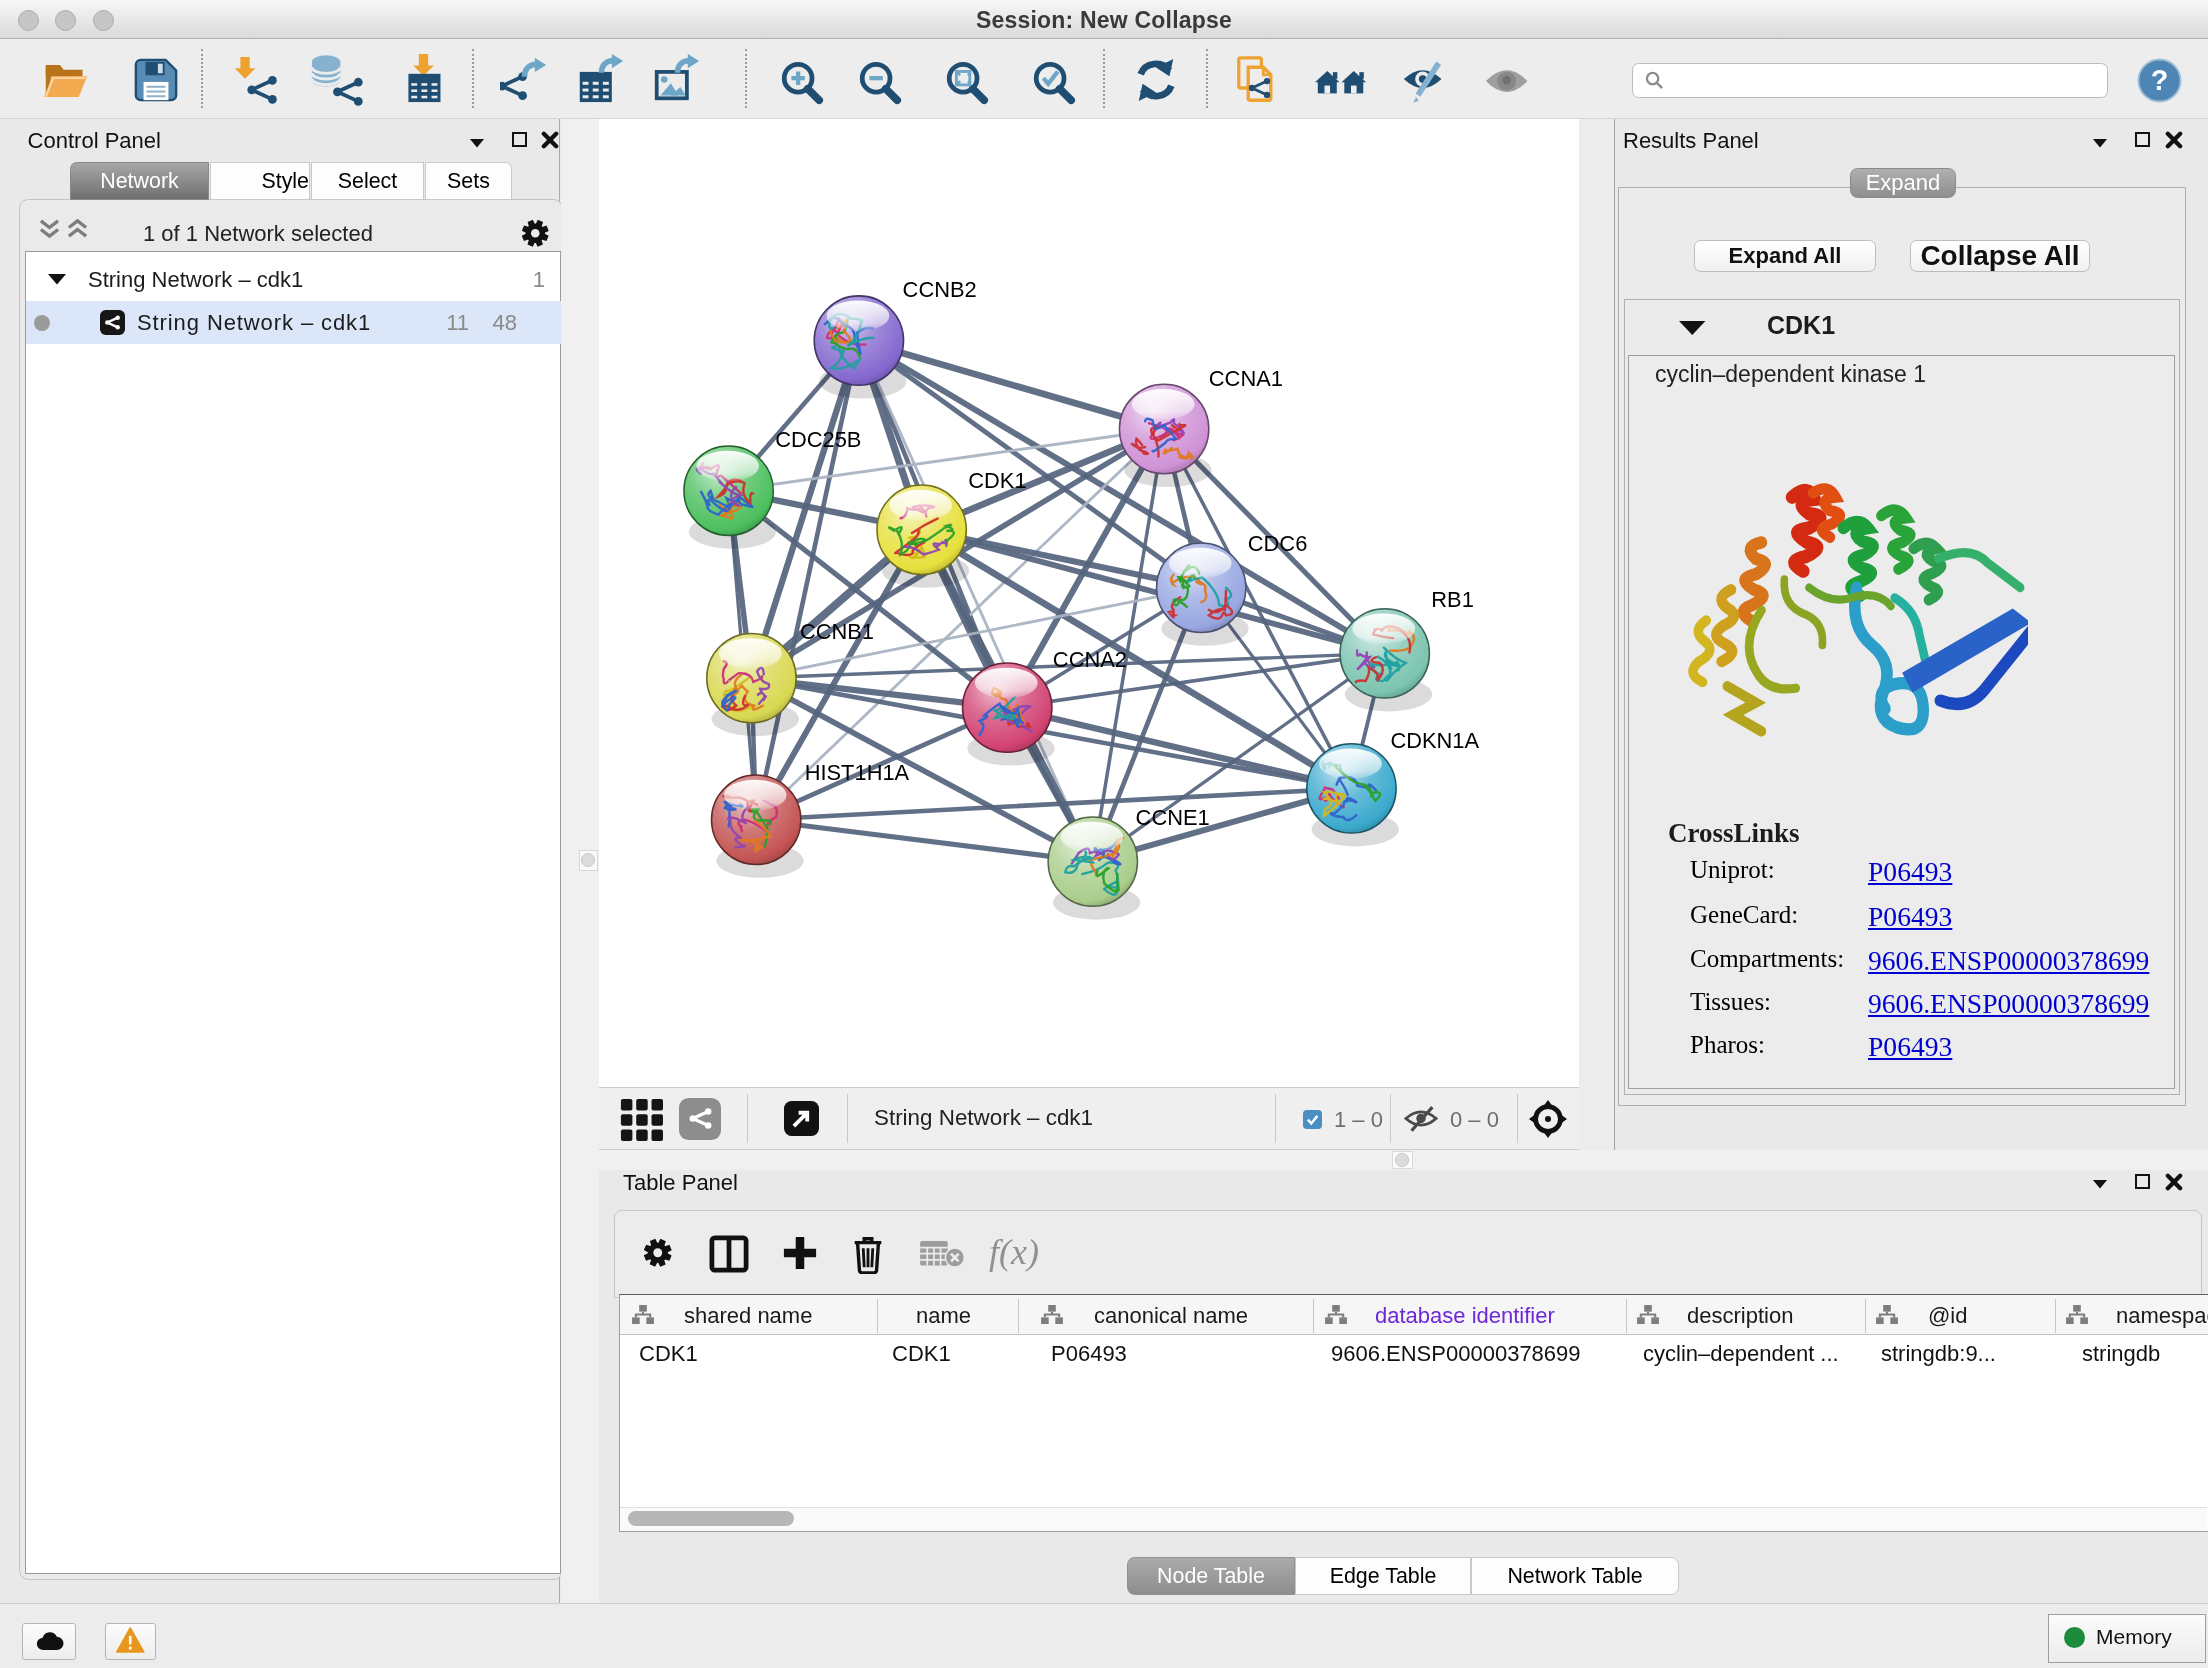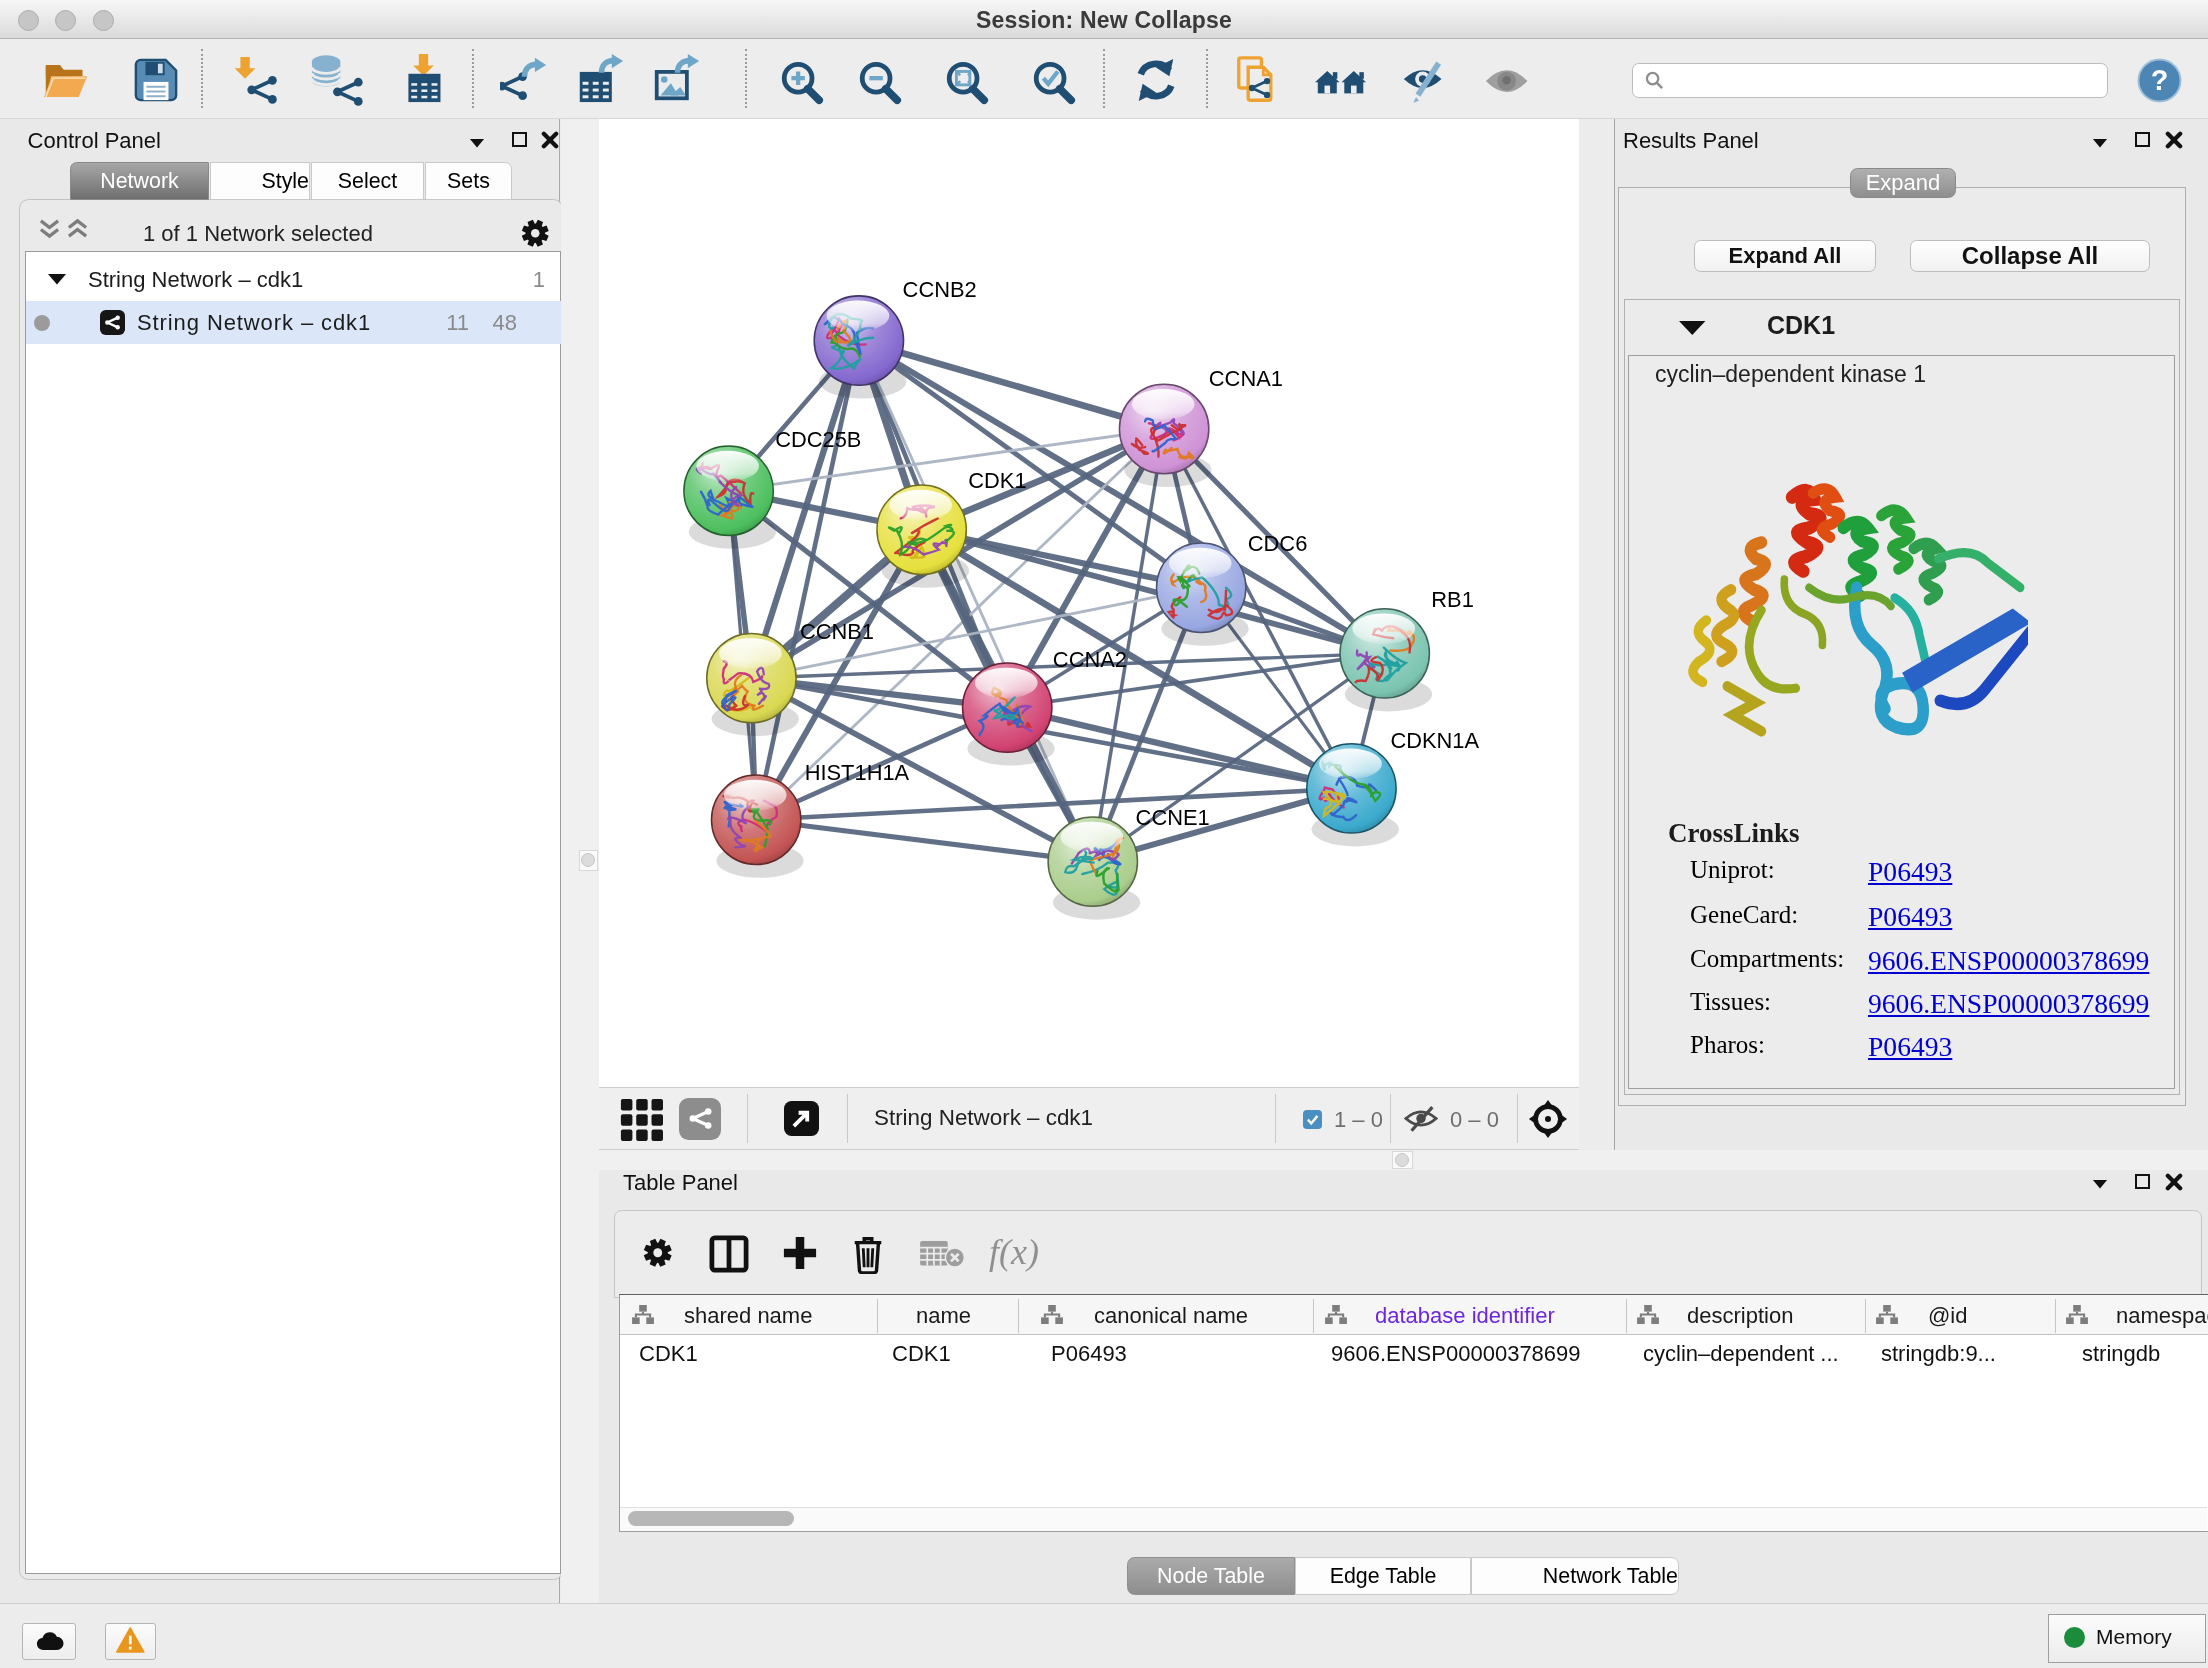--- a/index.html
+++ b/index.html
@@ -221,21 +221,21 @@
 <svg class="a" style="left:2092px;top:138px" width="16" height="10.5" viewBox="0 0 17 11">
     <path d="M1 1 L8.5 10 L16 1 z" fill="#111"></path>
   </svg>
 <div class="a" style="left:2135px;top:132px;width:15px;height:15px;border:2.4px solid #111"></div>
 <svg class="a" style="left:2165px;top:131px" width="18" height="18" viewBox="0 0 19 19">
     <path d="M3 3 L16 16 M16 3 L3 16" stroke="#111" stroke-width="4.5" stroke-linecap="round"></path>
   </svg>
 <div class="a" style="left:1618px;top:187px;width:568px;height:919px;background:#ebebeb;border:1px solid #aeaeae"></div>
 <div class="a" style="left:1850px;top:168px;width:106px;height:29.5px;background:linear-gradient(#b0b0b0,#8e8e8e);border:1px solid #8a8a8a;border-radius:7.6px;color:#fff;font-size:22px;text-align:center;line-height:28.5px;font-family:Liberation Sans">Expand</div>
 <div class="a" style="left:1694px;top:240px;width:182px;height:32px;background:linear-gradient(#ffffff,#f0f0f0);border:1.4px solid #bdbdbd;border-radius:6.7px;font-size:22px;font-weight:700;color:#111;text-align:center;line-height:30px">Expand All</div>
-<div class="a" style="left:1910px;top:240px;width:240px;height:32px;background:linear-gradient(#ffffff,#f0f0f0);border:1.4px solid #bdbdbd;border-radius:6.7px;font-size:24px;font-weight:700;color:#111;text-align:center;line-height:30px">Collapse All</div>
+<div class="a" style="left:1910px;top:240px;width:180px;height:32px;background:linear-gradient(#ffffff,#f0f0f0);border:1.4px solid #bdbdbd;border-radius:6.7px;font-size:28px;font-weight:700;color:#111;text-align:center;line-height:30px">Collapse All</div>
 <div class="a" style="left:1624px;top:299px;width:556px;height:796px;background:#ebebeb;border:1px solid #b0b0b0"></div>
 <svg class="a" style="left:1678px;top:320px" width="28.5" height="16" viewBox="0 0 30 17">
     <path d="M1 1 L15 16 L29 1 z" fill="#111"></path>
   </svg>
 <div class="t" style="left:1767px;top:311px;font-size:25px;font-weight:700">CDK1</div>
 <div class="a" style="left:1628px;top:355px;width:547px;height:734px;background:#ececec;border:1px solid #9e9e9e"></div>
 <div class="t" style="left:1655px;top:361px;font-size:23px;color:#222">cyclin–dependent kinase 1</div>
 <svg class="a" style="left:1670px;top:455px" width="358" height="310" viewBox="0 0 376 326">
     <g transform="translate(0,12) scale(1.0,1.08)">
 <g fill="none" stroke-linecap="round">
@@ -699,21 +699,21 @@
 <div class="t" style="left:892px;top:1341px;font-size:22px;color:#111">CDK1</div>
 <div class="t" style="left:1051px;top:1341px;font-size:22px;color:#111">P06493</div>
 <div class="t" style="left:1331px;top:1341px;font-size:22px;color:#111">9606.ENSP00000378699</div>
 <div class="t" style="left:1643px;top:1341px;font-size:22px;color:#111">cyclin–dependent ...</div>
 <div class="t" style="left:1881px;top:1341px;font-size:22px;color:#111">stringdb:9...</div>
 <div class="t" style="left:2082px;top:1341px;font-size:22px;color:#111">stringdb</div>
 <div class="a" style="left:620px;top:1507px;width:1587px;height:24px;background:#fafafa;border-top:1px solid #e0e0e0"></div>
 <div class="a" style="left:628px;top:1511px;width:166px;height:15px;border-radius:7.6px;background:#b7b7b7"></div>
 <div class="a" style="left:1127px;top:1557px;width:168px;height:38px;background:linear-gradient(#ababab,#8d8d8d);color:#fff;border:1px solid #909090;border-radius:7.6px 0 0 7.6px;text-align:center;font-size:21.4px;line-height:36px">Node Table</div>
 <div class="a" style="left:1295px;top:1557px;width:176px;height:38px;background:#fdfdfd;color:#000;border:1px solid #c9c9c9;text-align:center;font-size:21.4px;line-height:36px">Edge Table</div>
-<div class="a" style="left:1471px;top:1557px;width:208px;height:38px;background:#fdfdfd;color:#000;border:1px solid #c9c9c9;border-radius:0 7.6px 7.6px 0;text-align:right;font-size:21.4px;line-height:36px">Network Table</div>
+<div class="a" style="left:1471px;top:1557px;width:208px;height:38px;background:#fdfdfd;color:#000;border:1px solid #c9c9c9;border-radius:0 7.6px 7.6px 0;text-align:center;font-size:21.4px;line-height:36px">Network Table</div>
 <div class="a" style="left:0;top:1603px;width:2208px;height:66px;background:#ececec;border-top:1px solid #cfcfcf"></div>
 <div class="a" style="left:22px;top:1623px;width:54px;height:37px;background:linear-gradient(#fcfcfc,#ededed);border:1.4px solid #b5b5b5;border-radius:2.9px"></div>
 <svg class="a" style="left:35px;top:1631px" width="28.5" height="20" viewBox="0 0 30 21">
     <path d="M9 20 a6.5 6.5 0 0 1 -1 -13 a8 8 0 0 1 15 -1 a5.5 5.5 0 0 1 0 14 z" fill="#111"></path>
   </svg>
 <div class="a" style="left:105px;top:1623px;width:51px;height:37px;background:linear-gradient(#fcfcfc,#ededed);border:1.4px solid #b5b5b5;border-radius:2.9px"></div>
 <svg class="a" style="left:116px;top:1627px" width="28.5" height="27" viewBox="0 0 30 28">
     <path d="M15 1 L29 26 H1 z" fill="#e8961e" stroke="#e8961e" stroke-width="2" stroke-linejoin="round"></path>
     <rect x="13.6" y="9" width="2.8" height="9" fill="#fff"></rect>
     <rect x="13.6" y="20.5" width="2.8" height="3" fill="#fff"></rect>

